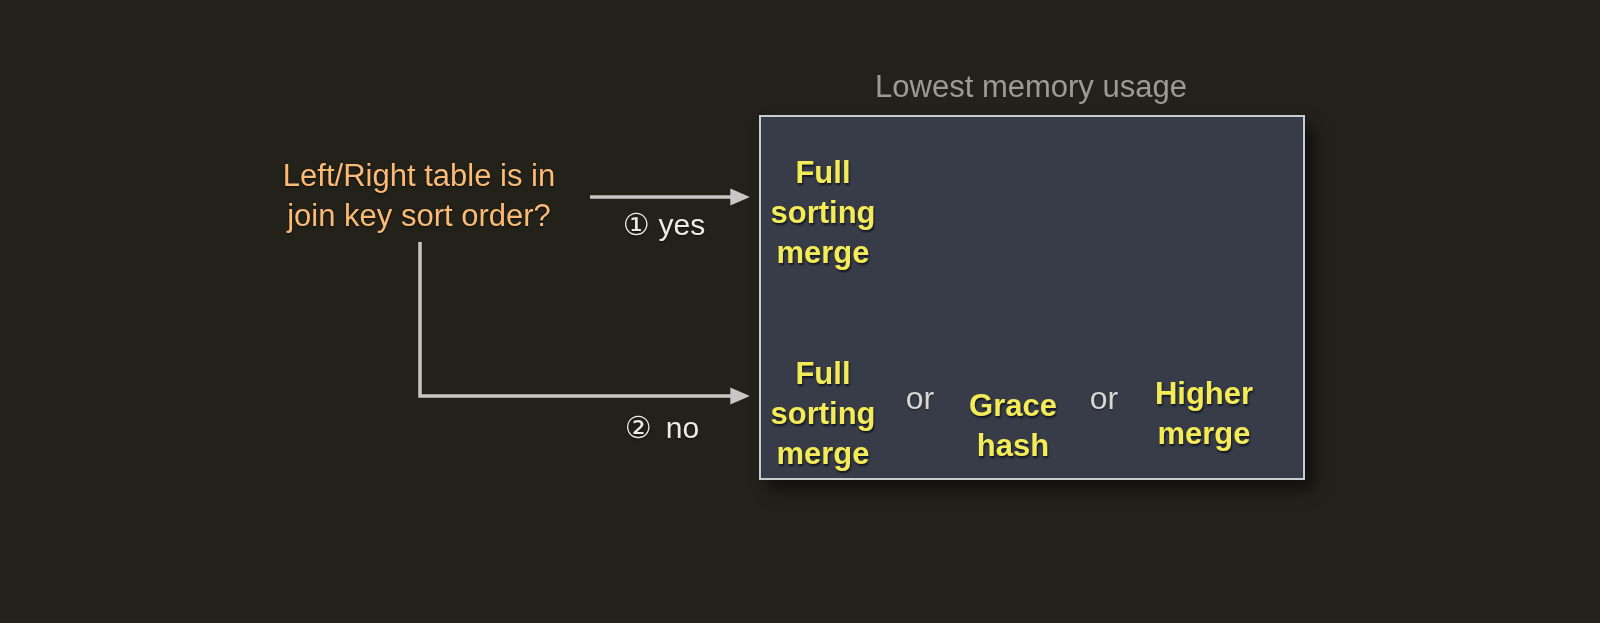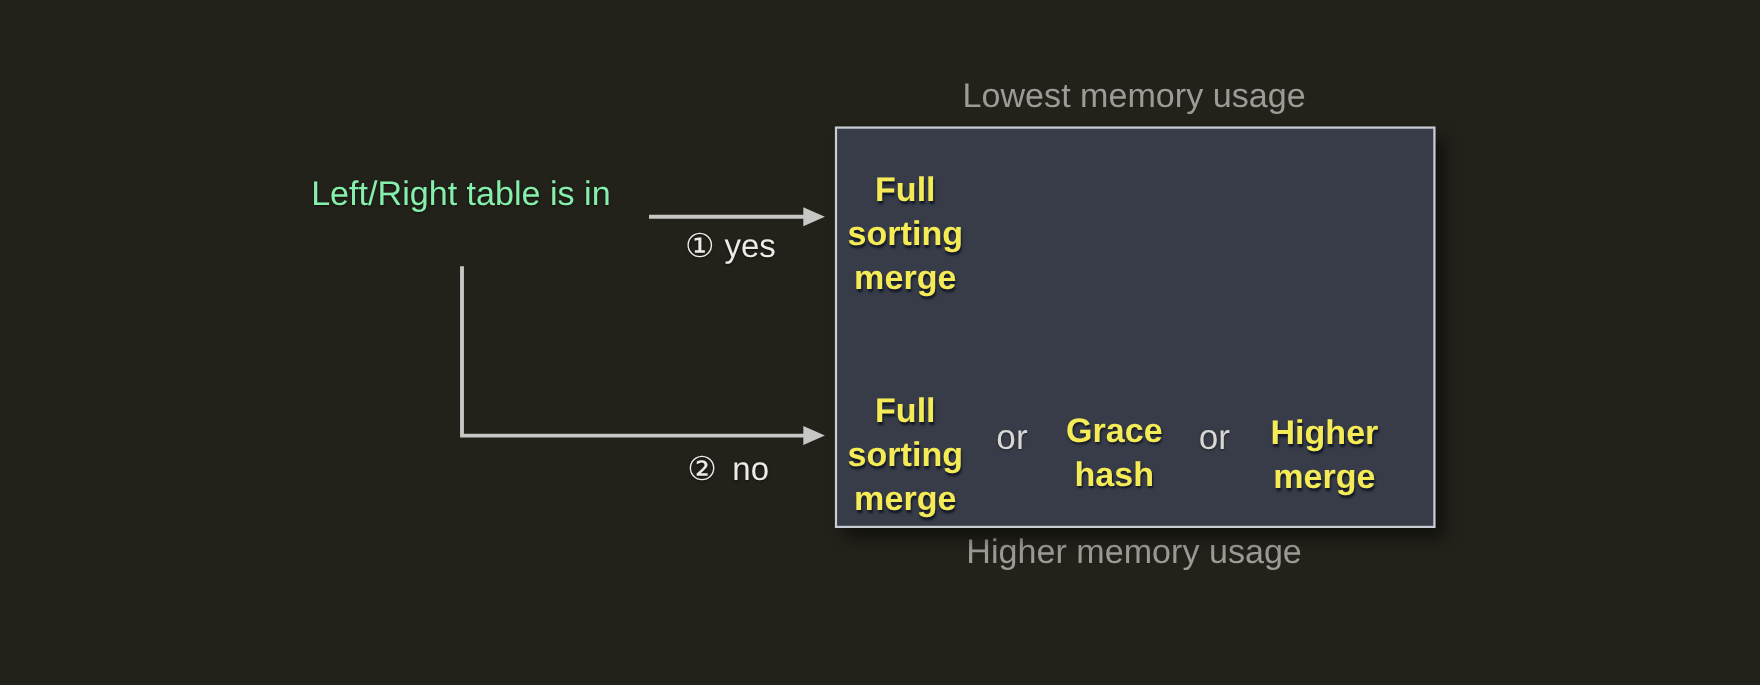--- a/index.html
+++ b/index.html
@@ -21,21 +21,21 @@
     width: 1600px; height: 623px;
   }
   .question {
     position: absolute;
     left: 419px;
     top: 156px;
     transform: translateX(-50%);
     text-align: center;
     font-size: 31px;
     line-height: 40px;
-    color: #86efac;
+    color: #fdba74;
     white-space: nowrap;
     text-shadow: 0 1px 2px rgba(0,0,0,0.55);
   }
   .branch-label {
     position: absolute;
     transform: translate(-50%, -50%);
     font-size: 30px;
     color: #ecebe8;
     white-space: nowrap;
     text-shadow: 0 1px 2px rgba(0,0,0,0.55);
@@ -76,21 +76,21 @@
     font-weight: bold;
     line-height: 40px;
     text-align: center;
     color: #f4eb56;
     white-space: pre-line;
     text-shadow: 1px 2px 2px rgba(12,16,30,0.85);
     margin-top: 16px;
   }
   #opt-yes-full { left: 823px;  top: 197px; }
   #opt-no-full  { left: 823px;  top: 398px; }
-  #opt-no-grace { left: 1013px; top: 396px; }
+  #opt-no-grace { left: 1013px; top: 410px; }
   #opt-no-partial { left: 1204px; top: 398px; }
 
   .or-sep {
     position: absolute;
     transform: translate(-50%, -50%);
     font-size: 32px;
     color: #d8d7d4;
     text-shadow: 0 1px 2px rgba(0,0,0,0.5);
   }
   #or-1 { left: 920px;  top: 398px; }
@@ -108,31 +108,31 @@
       </marker>
     </defs>
 
     <line x1="590" y1="197" x2="745" y2="197" stroke="#c7c7c5" stroke-width="3.5" marker-end="url(#arrowhead)"></line>
 
     <polyline points="420,242 420,396 745,396" fill="none" stroke="#c7c7c5" stroke-width="3.5" marker-end="url(#arrowhead)"></polyline>
   </svg>
 
   <div class="question">
     <div>Left/Right table is in</div>
+    <div>join key sort order?</div>
   </div>
 
   <div class="branch-label" id="branch-yes">
     <span class="marker">①</span><span class="lbl">yes</span>
   </div>
   <div class="branch-label" id="branch-no">
     <span class="marker">②</span><span class="lbl">no</span>
   </div>
 
   <div class="caption" id="caption-top">Lowest memory usage</div>
-  <div class="caption" id="caption-bottom">Higher memory usage</div>
 
   <div class="algo-box"></div>
 
   <div class="option" id="opt-yes-full">Full
 sorting
 merge</div>
 
   <div class="option" id="opt-no-full">Full
 sorting
 merge</div>

